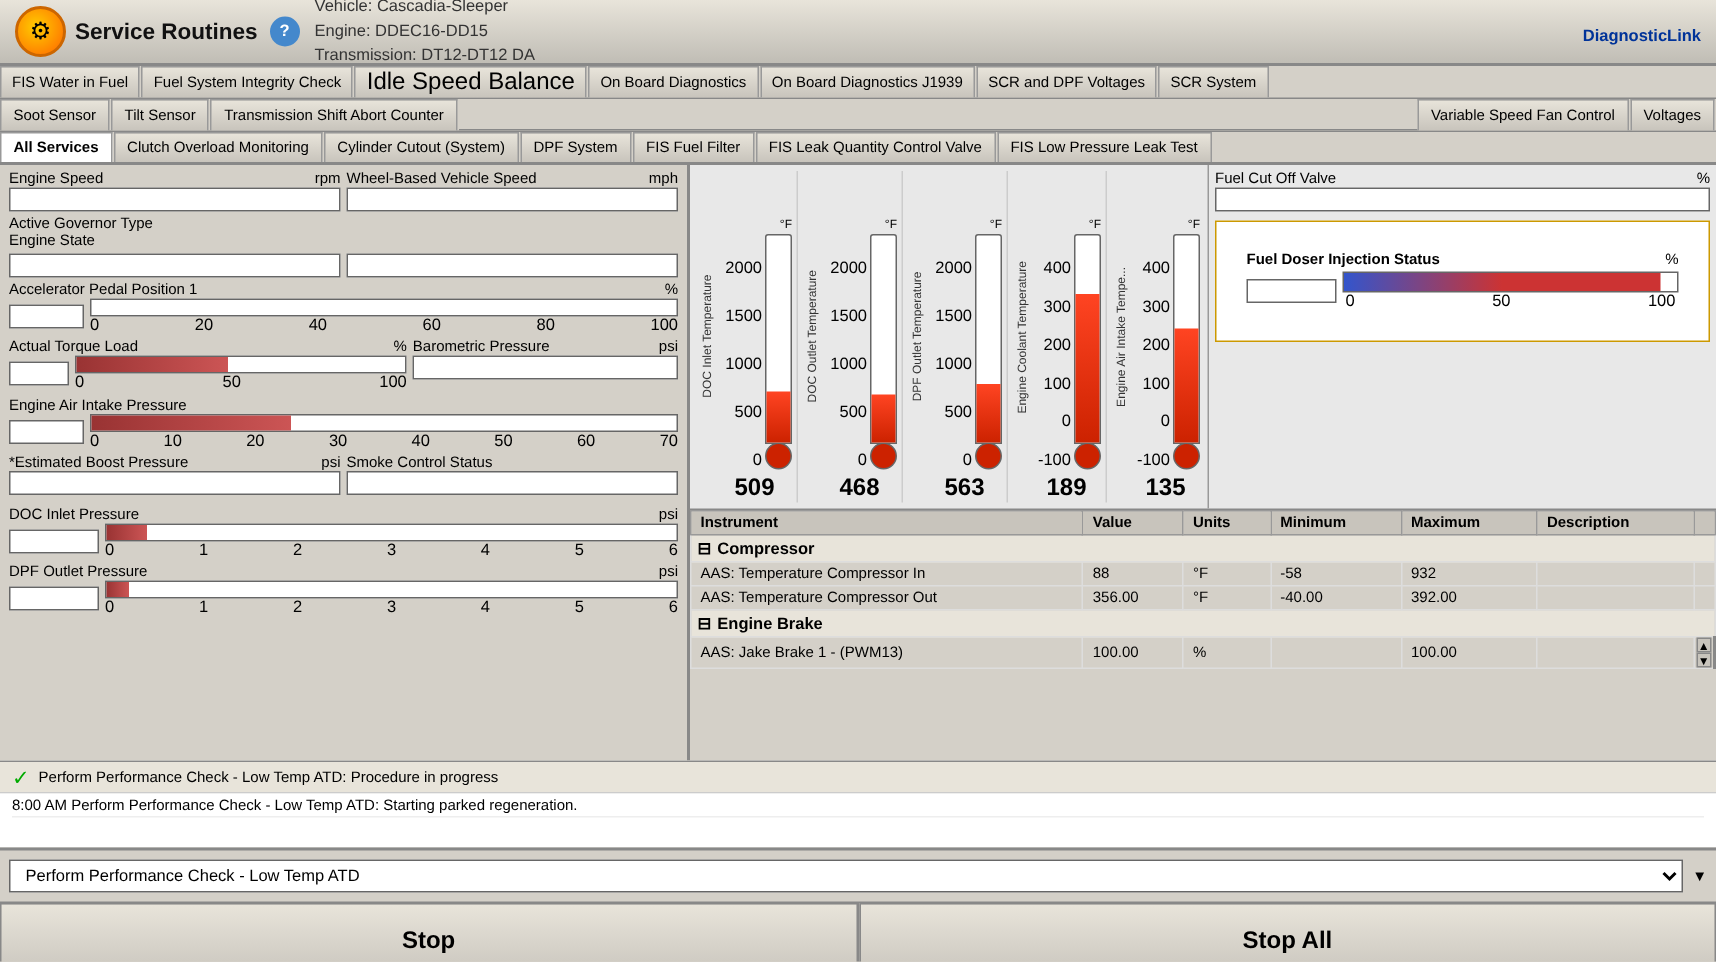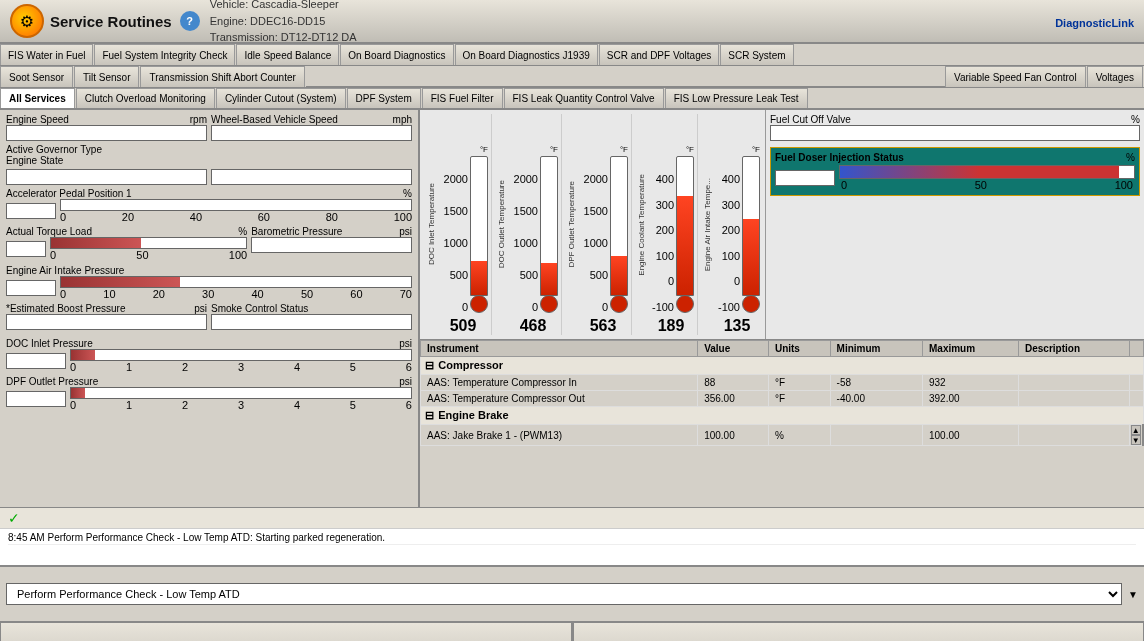--- a/index.html
+++ b/index.html
@@ -26,21 +26,21 @@
   </div>
   <div style="flex:1;"></div>
   <div style="font-size:18px; font-weight:bold; color:#003399;">
     <span style="color:#003399;">DiagnosticLink</span>
   </div>
 </div>
 
 <div style="display:flex; background:#d4d0c8; border-bottom:1px solid #888; height:22px; overflow:hidden;">
   <div style="padding:2px 7px; border:1px solid #999; border-bottom:none; background:linear-gradient(to bottom,#e8e4da,#c8c4bc); cursor:pointer; white-space:nowrap; font-size:10px; margin-right:1px; display:flex; align-items:center;">FIS Water in Fuel</div>
   <div style="padding:2px 7px; border:1px solid #999; border-bottom:none; background:linear-gradient(to bottom,#e8e4da,#c8c4bc); cursor:pointer; white-space:nowrap; font-size:10px; margin-right:1px; display:flex; align-items:center;">Fuel System Integrity Check</div>
-  <div style="padding:2px 7px; border:1px solid #999; border-bottom:none; background:linear-gradient(to bottom,#e8e4da,#c8c4bc); cursor:pointer; white-space:nowrap; font-size:10px; margin-right:1px; display:flex; align-items:center;text-align:right;">Idle Speed Balance</div>
+  <div style="padding:2px 7px; border:1px solid #999; border-bottom:none; background:linear-gradient(to bottom,#e8e4da,#c8c4bc); cursor:pointer; white-space:nowrap; font-size:16px; margin-right:1px; display:flex; align-items:center;text-align:right;">Idle Speed Balance</div>
   <div style="padding:2px 7px; border:1px solid #999; border-bottom:none; background:linear-gradient(to bottom,#e8e4da,#c8c4bc); cursor:pointer; white-space:nowrap; font-size:10px; margin-right:1px; display:flex; align-items:center;">On Board Diagnostics</div>
   <div style="padding:2px 7px; border:1px solid #999; border-bottom:none; background:linear-gradient(to bottom,#e8e4da,#c8c4bc); cursor:pointer; white-space:nowrap; font-size:10px; margin-right:1px; display:flex; align-items:center;">On Board Diagnostics J1939</div>
   <div style="padding:2px 7px; border:1px solid #999; border-bottom:none; background:linear-gradient(to bottom,#e8e4da,#c8c4bc); cursor:pointer; white-space:nowrap; font-size:10px; margin-right:1px; display:flex; align-items:center;">SCR and DPF Voltages</div>
   <div style="padding:2px 7px; border:1px solid #999; border-bottom:none; background:linear-gradient(to bottom,#e8e4da,#c8c4bc); cursor:pointer; white-space:nowrap; font-size:10px; margin-right:1px; display:flex; align-items:center;">SCR System</div>
 </div>
 
 <div style="display:flex; background:#d4d0c8; border-bottom:1px solid #888; height:22px; overflow:hidden;">
   <div style="padding:2px 8px; border:1px solid #999; border-bottom:none; background:linear-gradient(to bottom,#e8e4da,#c8c4bc); cursor:pointer; white-space:nowrap; font-size:10px; margin-right:1px; display:flex; align-items:center;">Soot Sensor</div>
   <div style="padding:2px 8px; border:1px solid #999; border-bottom:none; background:linear-gradient(to bottom,#e8e4da,#c8c4bc); cursor:pointer; white-space:nowrap; font-size:10px; margin-right:1px; display:flex; align-items:center;">Tilt Sensor</div>
   <div style="padding:2px 8px; border:1px solid #999; border-bottom:none; background:linear-gradient(to bottom,#e8e4da,#c8c4bc); cursor:pointer; white-space:nowrap; font-size:10px; margin-right:1px; display:flex; align-items:center;">Transmission Shift Abort Counter</div>
@@ -54,21 +54,21 @@
   <div style="padding:2px 8px; border:1px solid #999; border-bottom:none; background:linear-gradient(to bottom,#e8e4da,#c8c4bc); cursor:pointer; white-space:nowrap; font-size:10px; margin-right:1px; display:flex; align-items:center;">Clutch Overload Monitoring</div>
   <div style="padding:2px 8px; border:1px solid #999; border-bottom:none; background:linear-gradient(to bottom,#e8e4da,#c8c4bc); cursor:pointer; white-space:nowrap; font-size:10px; margin-right:1px; display:flex; align-items:center;">Cylinder Cutout (System)</div>
   <div style="padding:2px 8px; border:1px solid #999; border-bottom:none; background:linear-gradient(to bottom,#e8e4da,#c8c4bc); cursor:pointer; white-space:nowrap; font-size:10px; margin-right:1px; display:flex; align-items:center;">DPF System</div>
   <div style="padding:2px 8px; border:1px solid #999; border-bottom:none; background:linear-gradient(to bottom,#e8e4da,#c8c4bc); cursor:pointer; white-space:nowrap; font-size:10px; margin-right:1px; display:flex; align-items:center;">FIS Fuel Filter</div>
   <div style="padding:2px 8px; border:1px solid #999; border-bottom:none; background:linear-gradient(to bottom,#e8e4da,#c8c4bc); cursor:pointer; white-space:nowrap; font-size:10px; margin-right:1px; display:flex; align-items:center;">FIS Leak Quantity Control Valve</div>
   <div style="padding:2px 8px; border:1px solid #999; border-bottom:none; background:linear-gradient(to bottom,#e8e4da,#c8c4bc); cursor:pointer; white-space:nowrap; font-size:10px; margin-right:1px; display:flex; align-items:center;">FIS Low Pressure Leak Test</div>
 </div>
 
 <div style="display:flex; height:calc(641px - 44px - 22px - 22px - 22px - 22px - 54px - 58px); overflow:hidden;">
 
-  <div style="width:420px; overflow-y:auto; padding:4px 6px; border-right:2px solid #888; flex-shrink:0; background:#d4d0c8;">
+  <div style="width:460px; overflow-y:auto; padding:4px 6px; border-right:2px solid #888; flex-shrink:0; background:#d4d0c8;">
 
     <div style="display:flex; gap:4px; margin-bottom:3px;">
       <div style="flex:1;">
         <div style="display:flex; justify-content:space-between;">
           <span style="font-size:10px;">Engine Speed</span>
           <span style="font-size:10px;">rpm</span>
         </div>
         <input style="width: 100%; background: white; border: 1px solid rgb(102, 102, 102); padding: 1px 4px; text-align: right; font-size: 11px;" readonly="">
       </div>
       <div style="flex:1;">
@@ -369,21 +369,21 @@
       <div style="flex:1; padding:4px; display:flex; flex-direction:column; justify-content:flex-start;">
 
         <div style="margin-bottom:6px;">
           <div style="display:flex; justify-content:space-between;">
             <span style="font-size:10px;">Fuel Cut Off Valve</span>
             <span style="font-size:10px;">%</span>
           </div>
           <input style="width: 100%; background: white; border: 1px solid rgb(102, 102, 102); padding: 1px 4px; text-align: right; font-size: 11px;" readonly="">
         </div>
 
-        <div style="background:#0f766e; border:1px solid #cc9900; padding:4px;">
+        <div style="background:#ffffff; border:1px solid #cc9900; padding:20px;">
           <div style="display:flex; justify-content:space-between;">
             <span style="font-size:10px; font-weight:bold;">Fuel Doser Injection Status</span>
             <span style="font-size:10px;">%</span>
           </div>
           <div style="display:flex; gap:4px; align-items:center; margin-top:2px;">
             <input style="width: 60px; background: white; border: 1px solid rgb(102, 102, 102); padding: 1px 4px; text-align: right; font-size: 11px;" readonly="">
             <div style="flex:1;">
               <div style="height:14px; background:white; border:1px solid #666; position:relative;">
                 <div style="position:absolute; left:0; top:0; height:100%; width:95%; background:linear-gradient(to right,#3355cc,#cc3333,#cc3333);"></div>
               </div>
@@ -458,28 +458,29 @@
           </tbody>
         </table>
       </div>
     </div>
   </div>
 </div>
 
 <div style="background:white; border-top:1px solid #888; flex-shrink:0;">
   <div style="display:flex; align-items:center; padding:2px 8px; background:#e8e4da; border-bottom:1px solid #ccc;">
     <span style="color:#00aa00; font-size:14px; margin-right:6px;">✓</span>
+    <span style="font-size:10px;">Perform Performance Check - Low Temp ATD: Procedure in progress</span>
   </div>
   <div style="height:36px; overflow-y:auto; padding:2px 8px; background:white; display:flex; flex-direction:column; gap:1px;">
-    <div style="font-size:10px; border-bottom:1px solid #eee; padding:1px 0;">8:45 AM Perform Performance Check - Low Temp ATD: Starting parked regeneration.</div>
+    <div style="font-size:10px; border-bottom:1px solid #eee; padding:1px 0;">8:00 AM Perform Performance Check - Low Temp ATD: Starting parked regeneration.</div>
   </div>
 </div>
 
 <div style="border-top:2px solid #888; background:#d4d0c8; flex-shrink:0;">
-  <div style="display:flex; align-items:center; padding:16px 6px; gap:6px; border-bottom:1px solid #888;">
+  <div style="display:flex; align-items:center; padding:6px 6px; gap:6px; border-bottom:1px solid #888;">
     <select style="flex:1; padding:3px 6px; border:1px solid #666; font-size:11px; background:white;"><option>Perform Performance Check - Low Temp ATD</option></select>
     <div style="font-size:10px;">▼</div>
   </div>
   <div style="display:flex; height:52px;">
     <button style="flex:1; font-size:16px; font-weight:bold; background:linear-gradient(to bottom,#e8e4da,#c8c4bc); border:1px solid #888; border-right:2px solid #888; cursor:pointer;">Stop</button>
     <button style="flex:1; font-size:16px; font-weight:bold; background:linear-gradient(to bottom,#e8e4da,#c8c4bc); border:1px solid #888; cursor:pointer;">Stop All</button>
   </div>
 </div>
 
 </body></html>

